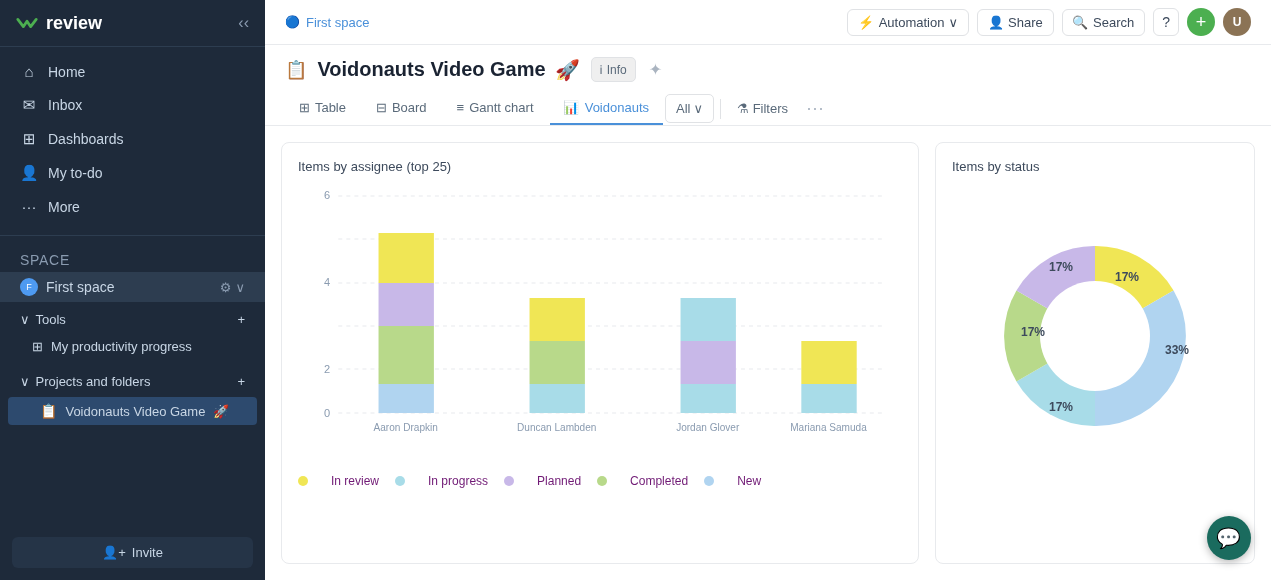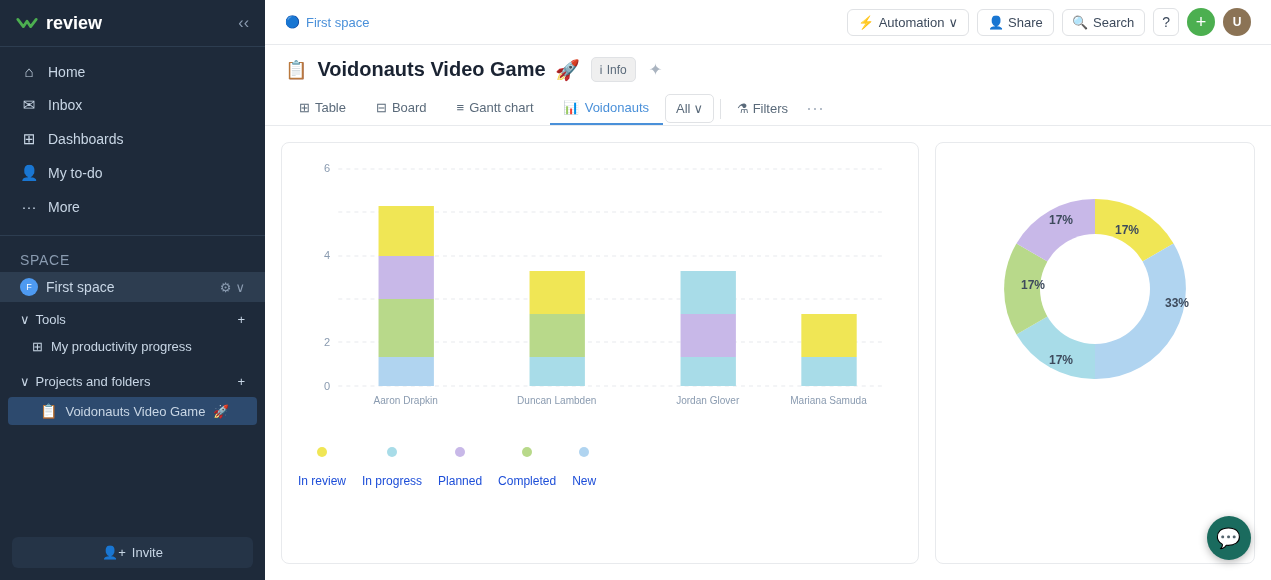--- a/index.html
+++ b/index.html
@@ -63,25 +63,25 @@
     .analytics-content { display: flex; flex: 1; padding: 16px; gap: 16px; overflow: hidden; }
     .chart-panel { background: #fff; border: 1px solid #e8eaed; border-radius: 8px; padding: 16px; }
     .chart-panel.bar-chart { flex: 1; }
     .chart-panel.donut-chart { width: 320px; }
     .chart-title { font-size: 13px; color: #3d4a5c; font-weight: 500; margin-bottom: 12px; }
 
     
     .bar-chart-area { position: relative; height: 280px; }
     .bar-chart-svg { width: 100%; height: 260px; }
     .chart-legend { display: flex; gap: 16px; margin-top: 8px; flex-wrap: wrap; }
-    .legend-item { display: flex; align-items: center; gap: 17px; font-size: 12px; color: #1d4ed8; flex-direction: column; }
+    .legend-item { display: flex; align-items: center; gap: 23px; font-size: 12px; color: #701a75; }
     .legend-dot { width: 10px; height: 10px; border-radius: 50%; }
 
     
-    .donut-area { display: flex; align-items: flex-start; justify-content: center; height: 300px; }
+    .donut-area { display: flex; align-items: center; justify-content: center; height: 300px; }
 
     
     .chat-fab { position: fixed; bottom: 20px; right: 20px; width: 44px; height: 44px; background: #1a6b5e; border-radius: 50%; display: flex; align-items: center; justify-content: center; cursor: pointer; color: white; font-size: 20px; box-shadow: 0 2px 8px rgba(0,0,0,0.3); }
   </style>
 </head>
 <body>
 
 <div class="sidebar">
   <div class="sidebar-header">
     <div class="logo">
@@ -234,20 +234,21 @@
         <span>⚗</span>
         <span>Filters</span>
       </div>
       <span class="three-dots">···</span>
     </div>
   </div>
 
   <div class="analytics-content">
 
     <div class="chart-panel bar-chart">
+      <div class="chart-title">Items by assignee (top 25)</div>
       <div class="bar-chart-area">
         <svg class="bar-chart-svg" viewBox="0 0 600 260" preserveAspectRatio="none">
 
           <line x1="40" y1="10" x2="580" y2="10" stroke="#e8eaed" stroke-width="1" stroke-dasharray="4,4"></line>
           <line x1="40" y1="53" x2="580" y2="53" stroke="#e8eaed" stroke-width="1" stroke-dasharray="4,4"></line>
           <line x1="40" y1="97" x2="580" y2="97" stroke="#e8eaed" stroke-width="1" stroke-dasharray="4,4"></line>
           <line x1="40" y1="140" x2="580" y2="140" stroke="#e8eaed" stroke-width="1" stroke-dasharray="4,4"></line>
           <line x1="40" y1="183" x2="580" y2="183" stroke="#e8eaed" stroke-width="1" stroke-dasharray="4,4"></line>
           <line x1="40" y1="227" x2="580" y2="227" stroke="#e8eaed" stroke-width="1" stroke-dasharray="4,4"></line>
 
@@ -299,20 +300,21 @@
           <span>Completed</span>
         </div>
         <div class="legend-item">
           <div class="legend-dot" style="background:#b0d4f0;"></div>
           <span>New</span>
         </div>
       </div>
     </div>
 
     <div class="chart-panel donut-chart">
+      <div class="chart-title">Items by status</div>
       <div class="donut-area">
         <svg width="260" height="260" viewBox="0 0 260 260">
 
           <defs>
             <clipPath id="donut-clip">
               <path d="M130,130 m-90,0 a90,90 0 1,1 180,0 a90,90 0 1,1 -180,0 M130,130 m-55,0 a55,55 0 1,0 110,0 a55,55 0 1,0 -110,0" clip-rule="evenodd"></path>
             </clipPath>
           </defs>
 
           <path d="M130,130 L130,40 A90,90 0 0,1 208.56,84.5 Z" fill="#f0e655"></path>

